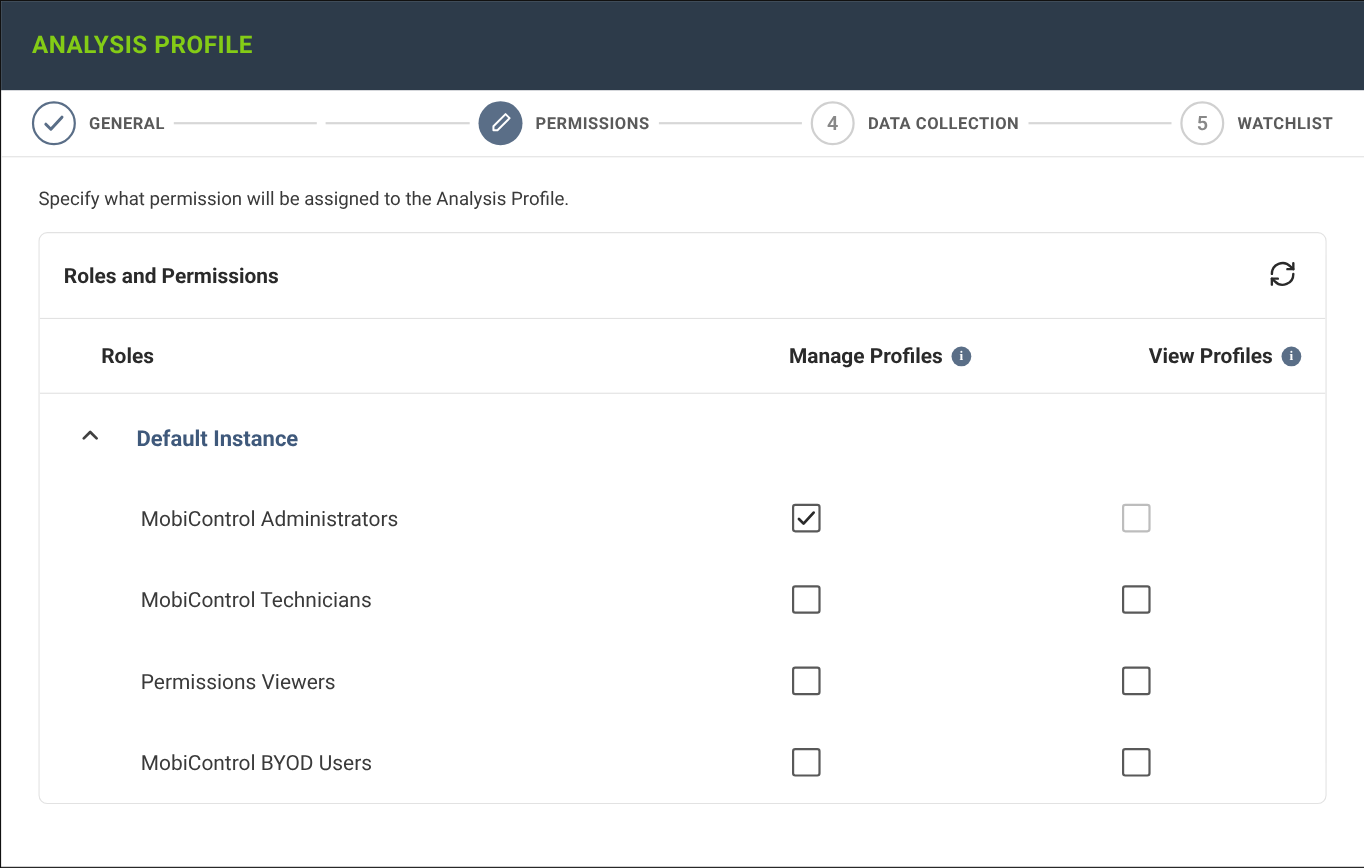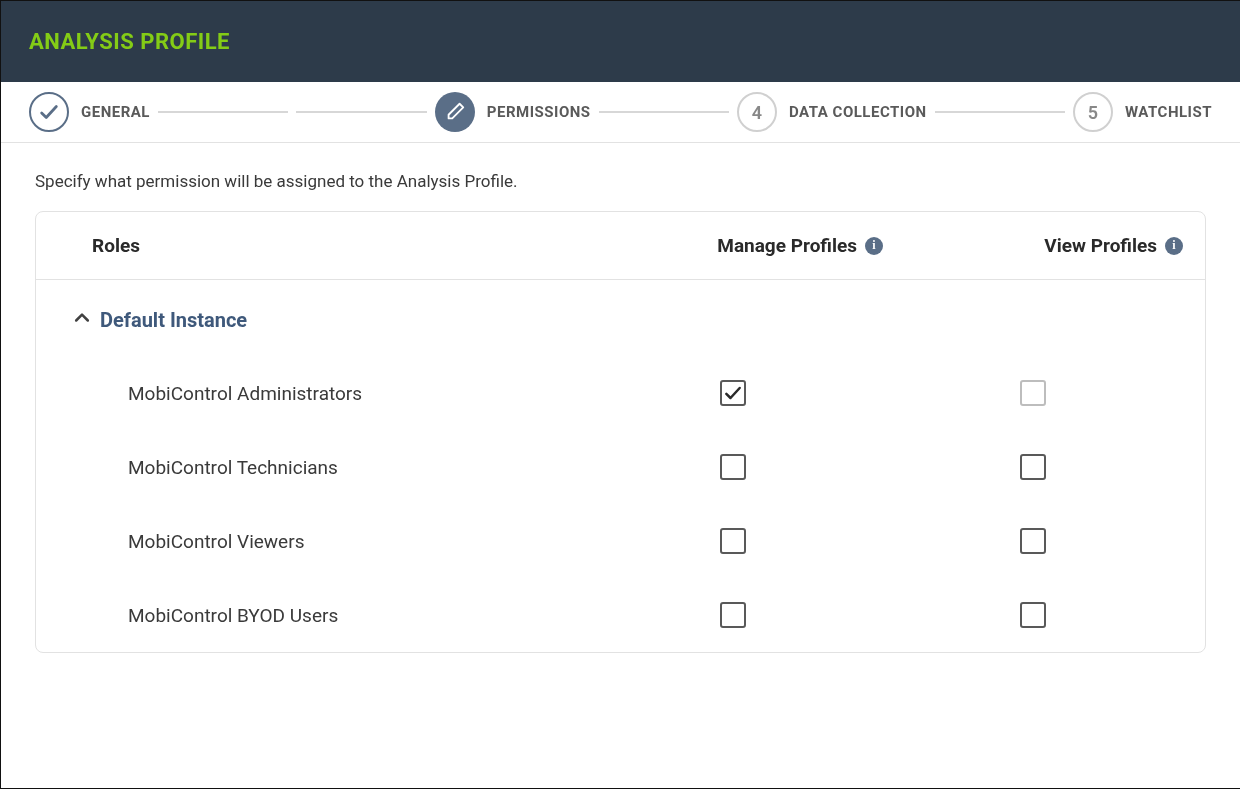--- a/index.html
+++ b/index.html
@@ -135,21 +135,21 @@
     color: #fff;
     display: inline-flex;
     align-items: center;
     justify-content: center;
     font-size: 12px;
     font-weight: 700;
     font-family: Georgia, serif;
   }
   .group-row {
     display: flex;
-    gap: 8px;
+    gap: 32px;
     padding: 28px 22px 24px 36px;
   }
   .chevron {
     color: #414141;
   }
   .group-label {
     font-size: 20px;
     font-weight: 700;
     color: #3f597b;
   }
@@ -226,20 +226,31 @@
     <div class="step">
       <div class="step-circle upcoming">5</div>
       <div class="step-label">WATCHLIST</div>
     </div>
   </div>
 
   <div class="content">
     <p class="intro-text">Specify what permission will be assigned to the Analysis Profile.</p>
 
     <div class="panel">
+      <div class="panel-header">
+        <div class="panel-title">Roles and Permissions</div>
+        <button class="refresh-btn">
+          <svg width="26" height="26" viewBox="0 0 24 24" fill="none" stroke="#2a2a2a" stroke-width="2" stroke-linecap="round" stroke-linejoin="round">
+            <path d="M3 12a9 9 0 0 1 15.5-6.3L21 8"></path>
+            <polyline points="21 3 21 8 16 8"></polyline>
+            <path d="M21 12a9 9 0 0 1-15.5 6.3L3 16"></path>
+            <polyline points="3 21 3 16 8 16"></polyline>
+          </svg>
+        </button>
+      </div>
 
       <div class="table-head">
         <div class="th">Roles</div>
         <div class="th center">
           <span>Manage Profiles</span>
           <span class="info-icon">i</span>
         </div>
         <div class="th center">
           <span>View Profiles</span>
           <span class="info-icon">i</span>
@@ -272,21 +283,21 @@
           <div class="role-row">
             <div class="role-name">MobiControl Technicians</div>
             <div class="cell-center">
               <span class="checkbox"></span>
             </div>
             <div class="cell-center">
               <span class="checkbox"></span>
             </div>
           </div>
           <div class="role-row">
-            <div class="role-name">MobiControl Viewers</div>
+            <div class="role-name">Permissions Viewers</div>
             <div class="cell-center">
               <span class="checkbox"></span>
             </div>
             <div class="cell-center">
               <span class="checkbox"></span>
             </div>
           </div>
           <div class="role-row">
             <div class="role-name">MobiControl BYOD Users</div>
             <div class="cell-center">

